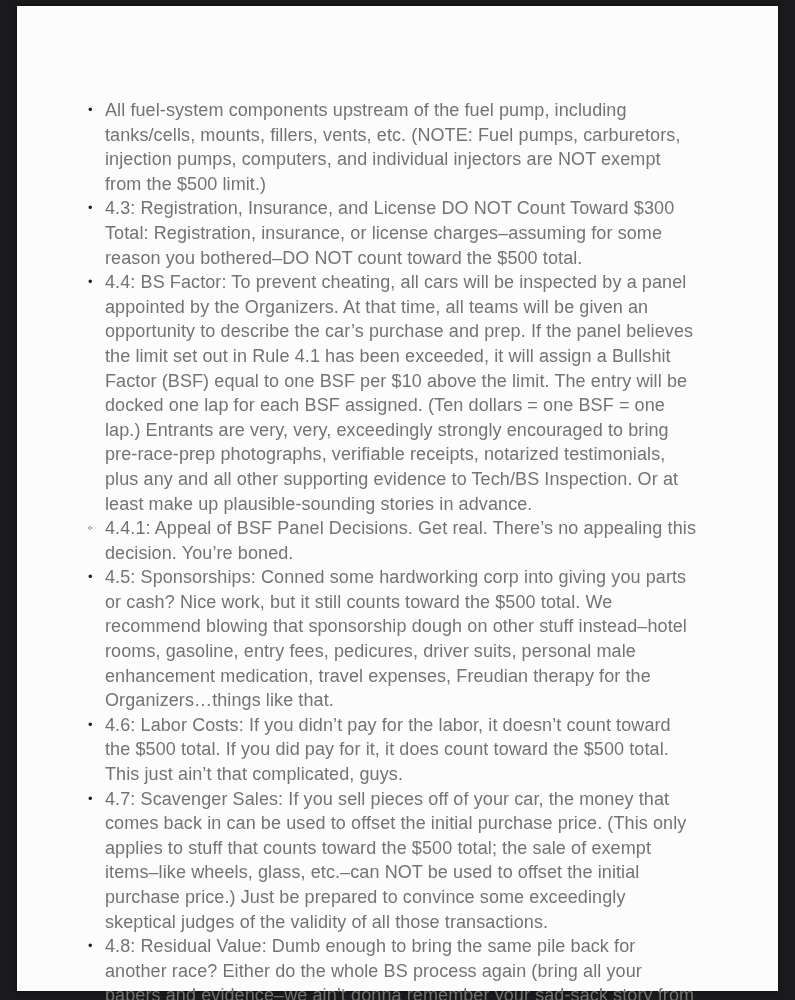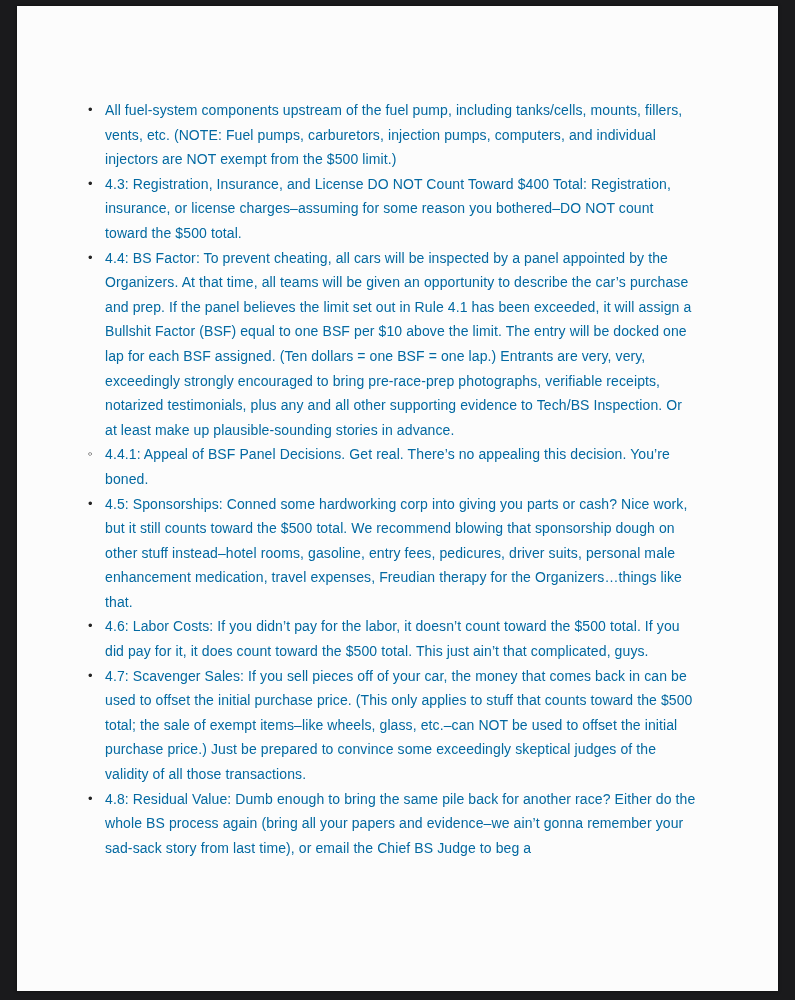--- a/index.html
+++ b/index.html
@@ -38,41 +38,41 @@
   }
   .marker {
     flex: none;
     width: 17px;
     font-size: 13px;
     line-height: 24.6px;
     color: #232323;
   }
   .text {
     width: 592px;
-    font-size: 14px;
+    font-size: 18px;
     line-height: 24.6px;
-    color: #0369a1;
+    color: #737373;
     letter-spacing: 0.1px;
   }
 </style>
 </head>
 <body>
 
 <div class="stage">
   <div class="paper">
     <div class="content">
 
       <div class="item">
         <span class="marker">•</span>
         <span class="text">All fuel-system components upstream of the fuel pump, including tanks/cells, mounts, fillers, vents, etc. (NOTE: Fuel pumps, carburetors, injection pumps, computers, and individual injectors are NOT exempt from the $500 limit.)</span>
       </div>
 
       <div class="item">
         <span class="marker">•</span>
-        <span class="text">4.3: Registration, Insurance, and License DO NOT Count Toward $400 Total: Registration, insurance, or license charges–assuming for some reason you bothered–DO NOT count toward the $500 total.</span>
+        <span class="text">4.3: Registration, Insurance, and License DO NOT Count Toward $300 Total: Registration, insurance, or license charges–assuming for some reason you bothered–DO NOT count toward the $500 total.</span>
       </div>
 
       <div class="item">
         <span class="marker">•</span>
         <span class="text">4.4: BS Factor: To prevent cheating, all cars will be inspected by a panel appointed by the Organizers. At that time, all teams will be given an opportunity to describe the car’s purchase and prep. If the panel believes the limit set out in Rule 4.1 has been exceeded, it will assign a Bullshit Factor (BSF) equal to one BSF per $10 above the limit. The entry will be docked one lap for each BSF assigned. (Ten dollars = one BSF = one lap.) Entrants are very, very, exceedingly strongly encouraged to bring pre-race-prep photographs, verifiable receipts, notarized testimonials, plus any and all other supporting evidence to Tech/BS Inspection. Or at least make up plausible-sounding stories in advance.</span>
       </div>
 
       <div class="item">
         <span class="marker">◦</span>
         <span class="text">4.4.1: Appeal of BSF Panel Decisions. Get real. There’s no appealing this decision. You’re boned.</span>

